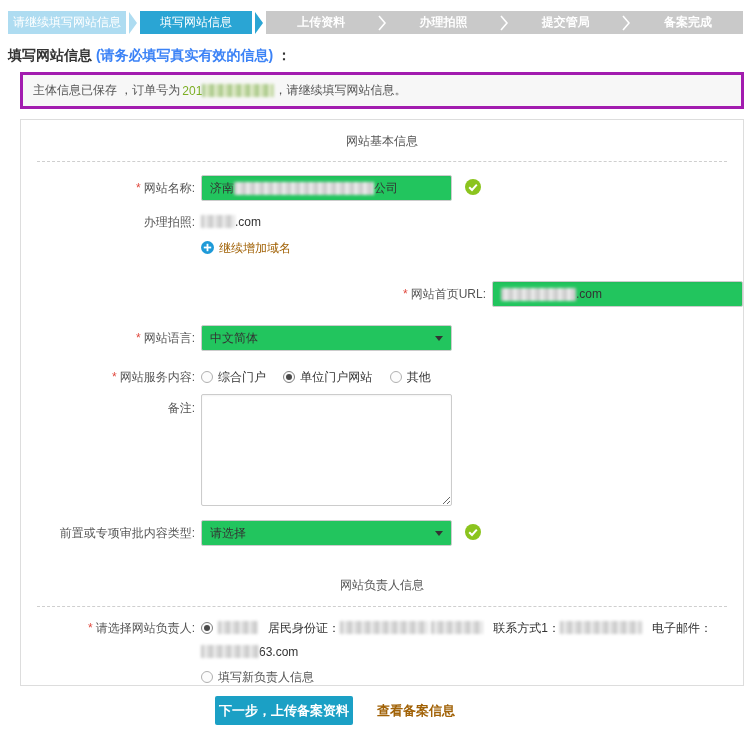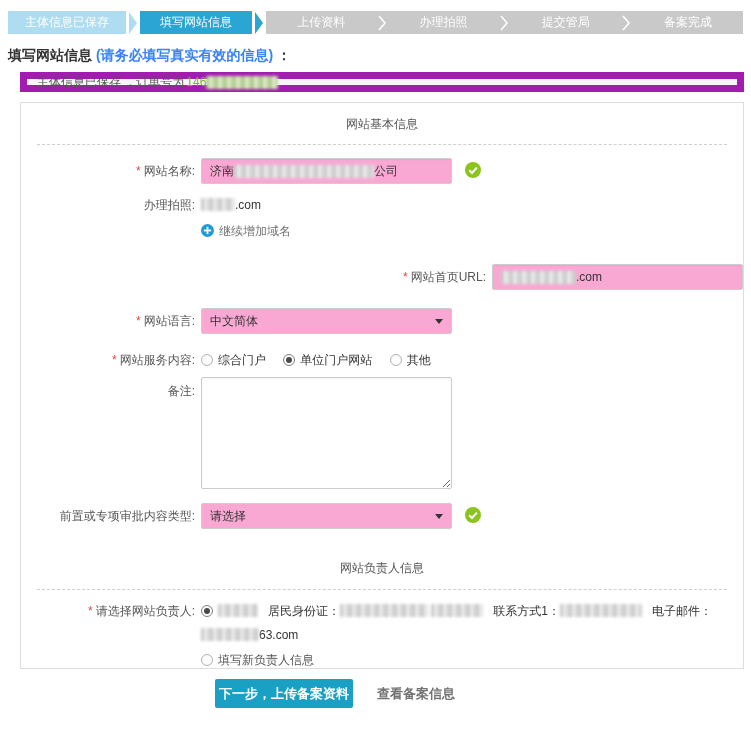--- a/index.html
+++ b/index.html
@@ -9,55 +9,55 @@
   
   .steps { margin:11px 8px 0 8px; height:23px; display:flex; font-size:12px; }
   .step { display:flex; align-items:center; justify-content:center; color:#fff; height:23px; }
   .step-done   { width:118px; background:#aedcf1; }
   .step-active { width:112px; background:#2aa5d4; }
   .gap { width:14px; position:relative; background:#fff; flex-shrink:0; }
   .gap::before { content:""; position:absolute; left:3px; top:50%; transform:translateY(-50%);
     width:0; height:0; border-top:11px solid transparent; border-bottom:11px solid transparent; }
   .gap-done::before   { border-left:8px solid #aedcf1; }
   .gap-active::before { border-left:8px solid #2aa5d4; }
-  .gray-wrap { flex:1; display:flex; background:#c9c9c9; }
+  .gray-wrap { flex:1; display:flex; background:#c9c9c9;font-weight:bold; }
   .gray-wrap .step { flex:1; background:#c9c9c9; }
   .chev { width:12px; display:flex; align-items:center; justify-content:center; flex-shrink:0; }
 
   
   .page-title { margin:13px 0 0 8px; font-size:14px; font-weight:bold; color:#333; }
   .page-title .note { color:#3b82f6; }
-  .notice { margin:7px 7px 0 20px; height:20px; background:#f7f7f7; border:7px solid #a21caf;
+  .notice { margin:7px 7px 0 20px; height:37px; background:#f7f7f7; border:3px solid #a21caf;
     display:flex; align-items:center; padding-left:10px; color:#555; }
   .notice .green { color:#7cae23; margin-left:2px; }
 
   
   .main-box { margin:10px 7px 0 20px; border:1px solid #ddd; background:#fff; padding-bottom:0; }
   .section-title { text-align:center; color:#555; padding-top:13px; }
   .dashed { border-top:1px dashed #cfcfcf; margin:11px 16px 0 16px; }
 
   .frow { display:flex; align-items:flex-start; }
   .flabel { width:180px; flex-shrink:0; text-align:right; padding-right:6px; color:#555; }
   .req { color:#e0483e; margin-right:3px; }
   .vmid { line-height:26px; }
 
   .text-field, .select-field { width:251px; height:26px; border:1px solid #ccc; border-radius:2px;
-    background:#f9a8d4; display:flex; align-items:center; padding:0 8px; color:#333;
+    background:#22c55e; display:flex; align-items:center; padding:0 8px; color:#333;
     box-shadow:inset 0 1px 2px rgba(0,0,0,.05); }
   .select-field { justify-content:space-between; box-shadow:none; }
   .caret { width:0; height:0; border-left:4px solid transparent; border-right:4px solid transparent;
     border-top:5px solid #333; margin-left:6px; flex-shrink:0; }
 
   textarea.remark { width:251px; height:112px; border:1px solid #ccc; border-radius:2px;
     resize:both; box-shadow:inset 0 1px 2px rgba(0,0,0,.05); outline:none;
     font-family:"Liberation Sans","DejaVu Sans",sans-serif; }
 
   .check-badge { margin-left:13px; align-self:center; flex-shrink:0; }
 
-  .link { color:#737373; text-decoration:none; cursor:pointer; }
+  .link { color:#a16207; text-decoration:none; cursor:pointer; }
   .add-domain { display:inline-flex; align-items:center; gap:5px; }
 
   .radio { width:12px; height:12px; border:1px solid #b0b0b0; border-radius:50%;
     display:inline-block; background:#fcfcfc; position:relative; vertical-align:-2px;
     margin-right:5px; flex-shrink:0; }
   .radio.on { border-color:#7f7f7f; }
   .radio.on::after { content:""; position:absolute; left:2px; top:2px; width:6px; height:6px;
     border-radius:50%; background:#4a4a4a; }
   .radio-item { margin-right:14px; white-space:nowrap; }
 
@@ -92,21 +92,21 @@
   .next-btn { width:138px; height:29px; background:#1ba0c5; color:#fff; border:none;
     border-radius:2px; font-size:13px; font-weight:bold; cursor:pointer;
     font-family:"Liberation Sans","DejaVu Sans",sans-serif; }
   .view-link { margin-left:24px; font-size:13px; font-weight:bold; }
 </style>
 </head>
 <body>
 
 <div class="steps">
   <div class="step step-done">
-    <span>主体信息已保存</span>
+    <span>请继续填写网站信息</span>
   </div>
   <div class="gap gap-done"></div>
   <div class="step step-active">
     <span>填写网站信息</span>
   </div>
   <div class="gap gap-active"></div>
   <div class="gray-wrap">
     <div class="step">
       <span>上传资料</span>
     </div>
@@ -138,22 +138,23 @@
 </div>
 
 <div class="page-title">
   <span>填写网站信息</span>
   <span class="note">(请务必填写真实有效的信息)</span>
   <span>：</span>
 </div>
 
 <div class="notice">
   <span>主体信息已保存 ，订单号为</span>
-    <span class="green">146</span>
+    <span class="green">201</span>
     <span class="bx bx-green w72"></span>
+    <span>，请继续填写网站信息。</span>
 </div>
 
 <div class="main-box">
 
   <div class="section-title">网站基本信息</div>
   <div class="dashed"></div>
 
   <div class="frow r-name">
     <div class="flabel vmid">
       <span class="req">*</span><span>网站名称:</span>

